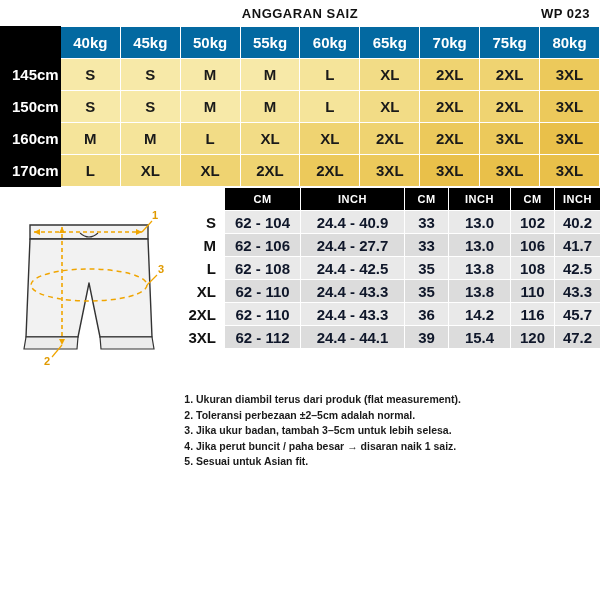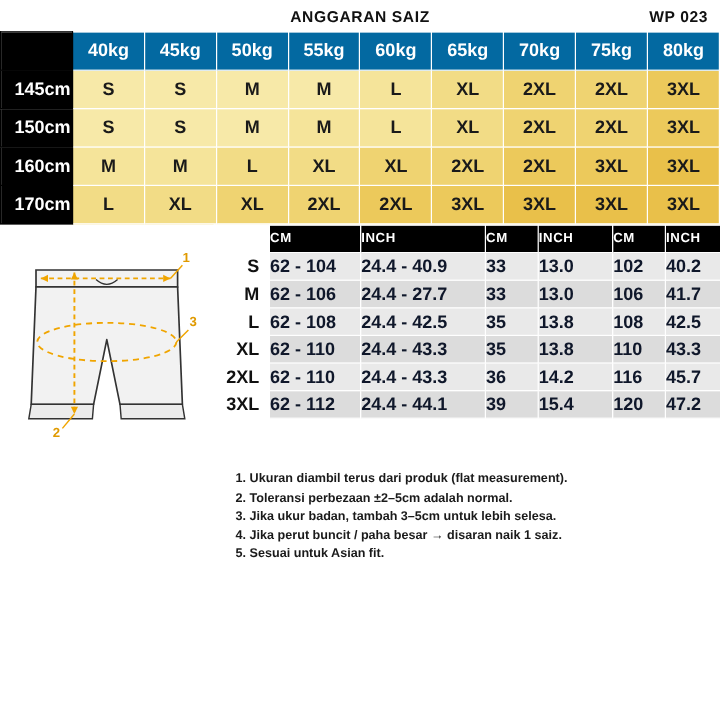--- a/index.html
+++ b/index.html
@@ -65,21 +65,21 @@
   }
   .shorts{
     position:absolute;left:0;top:0;width:178px;height:205px;
   }
   .measure{
     position:absolute;left:178px;top:0;width:422px;
   }
   .measure table{width:422px;table-layout:fixed;}
   .measure th,.measure td{
     border:1px solid #ffffff;
-    text-align:left;
+    text-align:center;
     padding:0;height:22px;
     font-size:12px;
   }
   .measure thead .grp{
     background:#000;color:#fff;font-weight:bold;
     font-size:11.5px;letter-spacing:.4px;
     text-align:left;padding-left:10px;
     height:21px;
   }
   .measure thead .sub{
@@ -103,21 +103,21 @@
   .note{
     position:absolute;left:178px;top:205px;width:412px;
   }
   .note h4{
     margin:0 0 4px 0;font-size:12px;font-weight:bold;letter-spacing:.3px;
   }
   .note ol{
     margin:0;padding-left:18px;
   }
   .note li{
-    font-size:10.5px;line-height:15.5px;font-weight:bold;color:#1a1a1a;margin-left:12px;
+    font-size:10.5px;line-height:15.5px;font-weight:bold;color:#1a1a1a;
   }
 </style>
 </head>
 <body>
 
 <div class="page">
 
   <div class="header">
     <div class="title">ANGGARAN SAIZ</div>
     <div class="code">WP 023</div>

